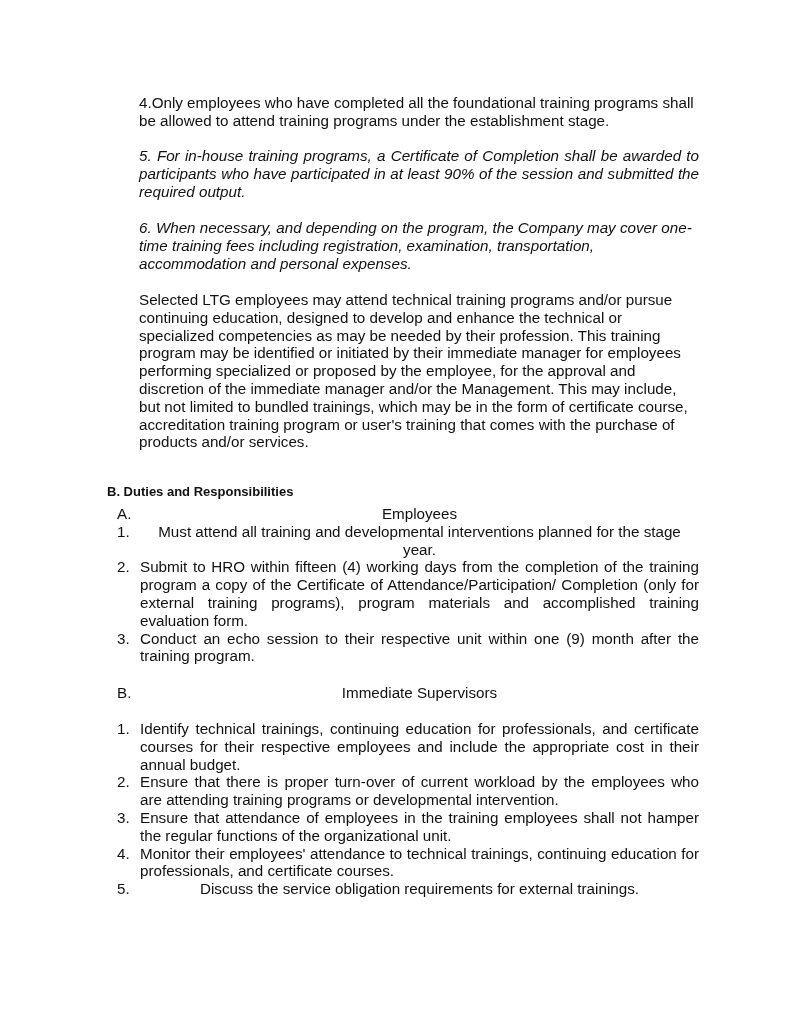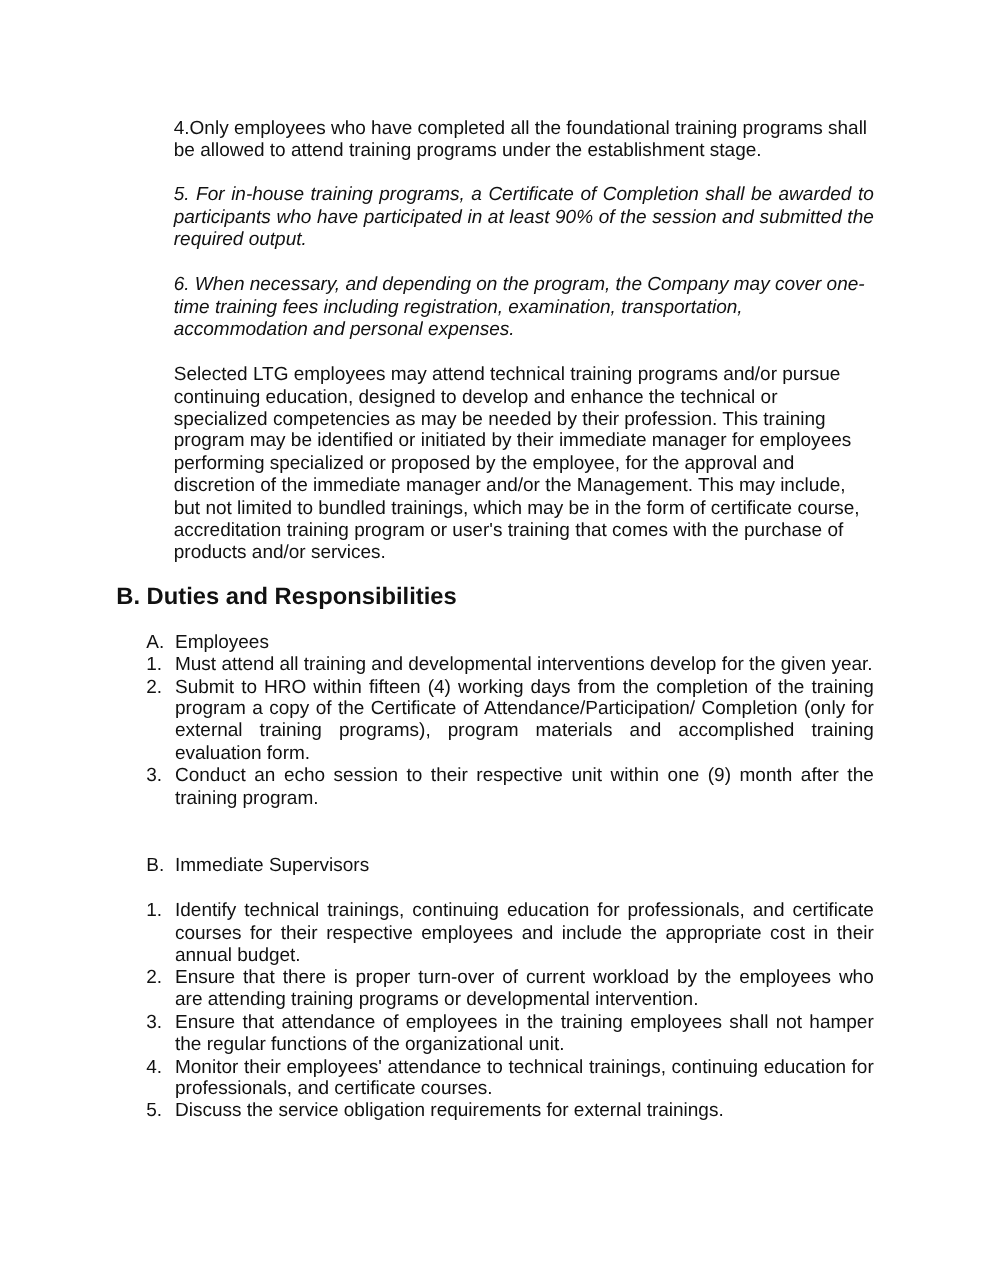--- a/index.html
+++ b/index.html
@@ -9,31 +9,31 @@
       color: #111111;
       font-size: 15.2px;
       line-height: 17.8px;
     }
     .page { position: absolute; left: 0; top: 0; width: 791px; height: 1024px; }
     .para {
       position: absolute; left: 139px; width: 560px; margin: 0;
     }
     .justify { text-align: justify; font-style: italic; }
     .heading {
-      position: absolute; left: 93px; top: 469px; margin: 0;
-      font-weight: bold; font-size: 19px;
+      position: absolute; left: 93px; top: 469px; margin: 14px;
+      font-weight: bold; font-size: 13px;
     }
     .list {
       position: absolute; left: 117px; width: 582px; margin: 0; padding: 0;
       list-style: none;
     }
     .list li { display: flex; margin: 0; }
     .list .lbl { width: 23px; flex: 0 0 23px; }
     .list .txt { flex: 1; text-align: justify; }
-    .list .txt.left { text-align: left; }
+    .list .txt.left { text-align: center; }
   </style>
 </head>
 <body>
 
 <div class="page">
 
   <p class="para" style="top:94px;">4.Only employees who have completed all the foundational training programs shall be allowed to attend training programs under the establishment stage.</p>
 
   <p class="para justify" style="top:147px;">5. For in-house training programs, a Certificate of Completion shall be awarded to participants who have participated in at least 90% of the session and submitted the required output.</p>
 
@@ -43,21 +43,21 @@
 
   <h3 class="heading">B. Duties and Responsibilities</h3>
 
   <ul class="list" style="top:505px;">
     <li>
       <span class="lbl">A.</span>
       <span class="txt left">Employees</span>
     </li>
     <li>
       <span class="lbl">1.</span>
-      <span class="txt left">Must attend all training and developmental interventions develop for the given year.</span>
+      <span class="txt left">Must attend all training and developmental interventions planned for the stage year.</span>
     </li>
     <li>
       <span class="lbl">2.</span>
       <span class="txt">Submit to HRO within fifteen (4) working days from the completion of the training program a copy of the Certificate of Attendance/Participation/ Completion (only for external training programs), program materials and accomplished training evaluation form.</span>
     </li>
     <li>
       <span class="lbl">3.</span>
       <span class="txt">Conduct an echo session to their respective unit within one (9) month after the training program.</span>
     </li>
   </ul>

